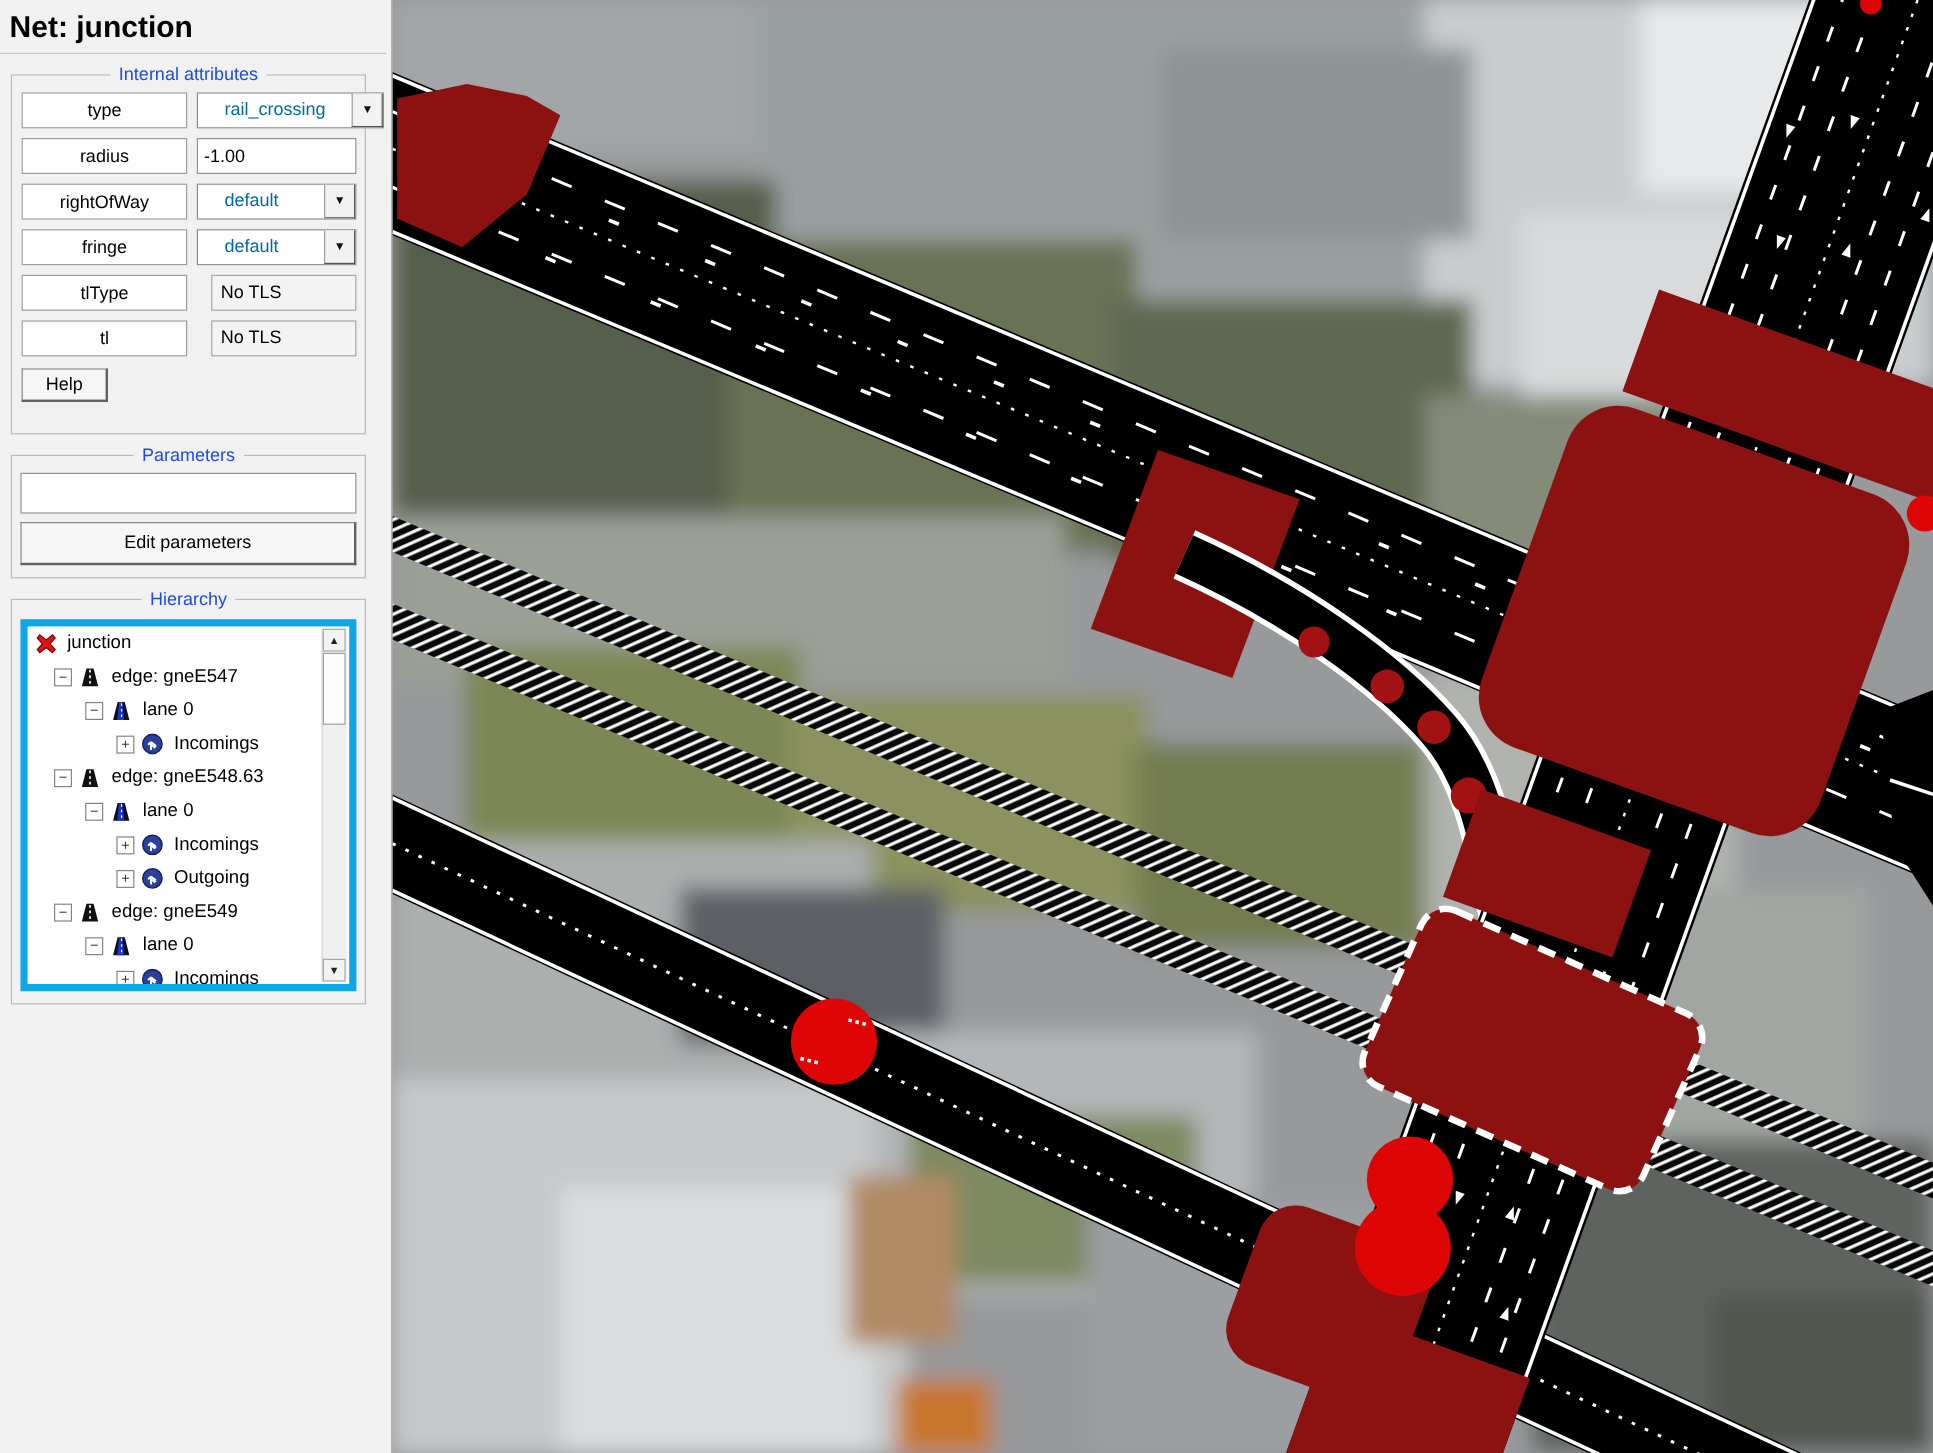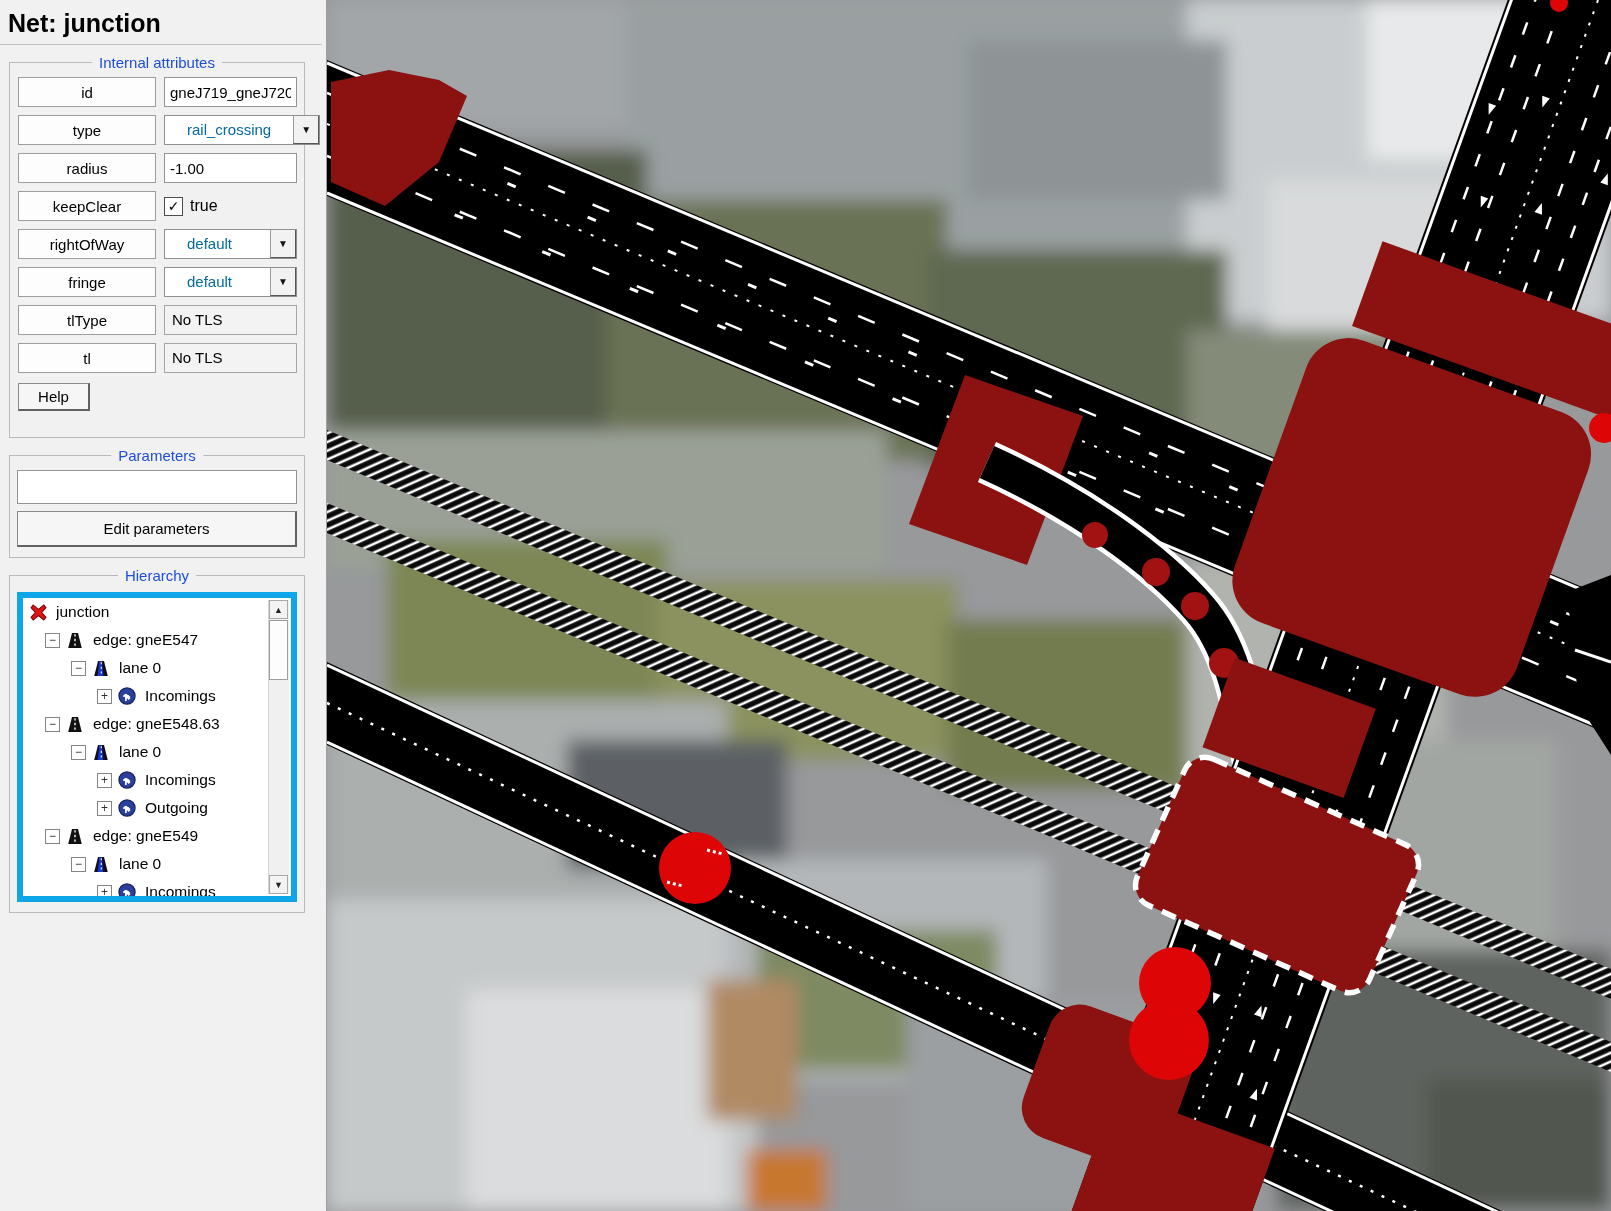--- a/index.html
+++ b/index.html
@@ -16,21 +16,21 @@
     padding:14px 7px 10px 7px;}
   .groupbox>.glabel{position:absolute;top:-9px;left:50%;transform:translateX(-50%);
     background:#f1f1f1;padding:0 7px;font-size:15px;color:#1d4ed8;white-space:nowrap;}
 
   .attr-row{display:flex;align-items:center;margin:0 0 8px 1px;gap:8px;}
   .attr-label{width:138px;min-width:138px;height:30px;line-height:30px;text-align:center;
     background:#fdfdfd;border:1px solid #9d9d9d;font-size:15px;color:#000;box-sizing:border-box;}
   .attr-input{flex:1;height:30px;border:1px solid #949494;background:#fff;font-size:15px;
     padding:0 5px;box-sizing:border-box;font-family:"Liberation Sans",sans-serif;color:#000;min-width:0;}
   .attr-ro{flex:1;height:30px;line-height:28px;border:1px solid #a5a5a5;background:#f3f3f3;
-    font-size:15px;padding:0 7px;box-sizing:border-box;color:#000;}
+    font-size:15px;padding:0 7px;box-sizing:border-box;color:#000;margin-left:12px;}
   .combo{flex:1;display:flex;height:30px;border:1px solid #8f8f8f;background:#fff;box-sizing:border-box;}
   .combo .cval{flex:1;font-size:15px;line-height:28px;padding:0 22px;color:#0369a1;overflow:hidden;white-space:nowrap;}
   .combo .cbtn{width:24px;background:#f2f2f2;border-left:1px solid #9a9a9a;display:flex;
     align-items:center;justify-content:center;font-size:10px;color:#111;
     border-right:1px solid #555;border-bottom:1px solid #555;}
   .chk-wrap{flex:1;display:flex;align-items:center;gap:7px;height:30px;}
   .chk{width:17px;height:17px;background:#fff;border:1px solid #4d4d4d;display:flex;
     align-items:center;justify-content:center;font-size:14px;font-weight:bold;color:#000;line-height:1;}
   .btn{background:#f6f6f6;border:1px solid #8a8a8a;border-right:2px solid #616161;
     border-bottom:2px solid #616161;font-size:15px;color:#000;padding:4px 14px;
@@ -66,40 +66,29 @@
 <div class="app">
 
   <div class="sidebar">
     <div class="frame-title">Net: junction</div>
     <div class="title-sep"></div>
 
     <div class="groupbox">
       <div class="glabel">Internal attributes</div>
 
       <div class="attr-row">
-        <div class="attr-label">id</div>
-        <input class="attr-input" value="gneJ719_gneJ720" style="">
-      </div>
-      <div class="attr-row">
         <div class="attr-label">type</div>
         <div class="combo">
           <div class="cval">rail_crossing</div>
           <div class="cbtn">▼</div>
         </div>
       </div>
       <div class="attr-row">
         <div class="attr-label">radius</div>
         <input class="attr-input" value="-1.00" style="">
-      </div>
-      <div class="attr-row">
-        <div class="attr-label">keepClear</div>
-        <div class="chk-wrap">
-          <div class="chk">✓</div>
-          <span>true</span>
-        </div>
       </div>
       <div class="attr-row">
         <div class="attr-label">rightOfWay</div>
         <div class="combo">
           <div class="cval">default</div>
           <div class="cbtn">▼</div>
         </div>
       </div>
       <div class="attr-row">
         <div class="attr-label">fringe</div>

